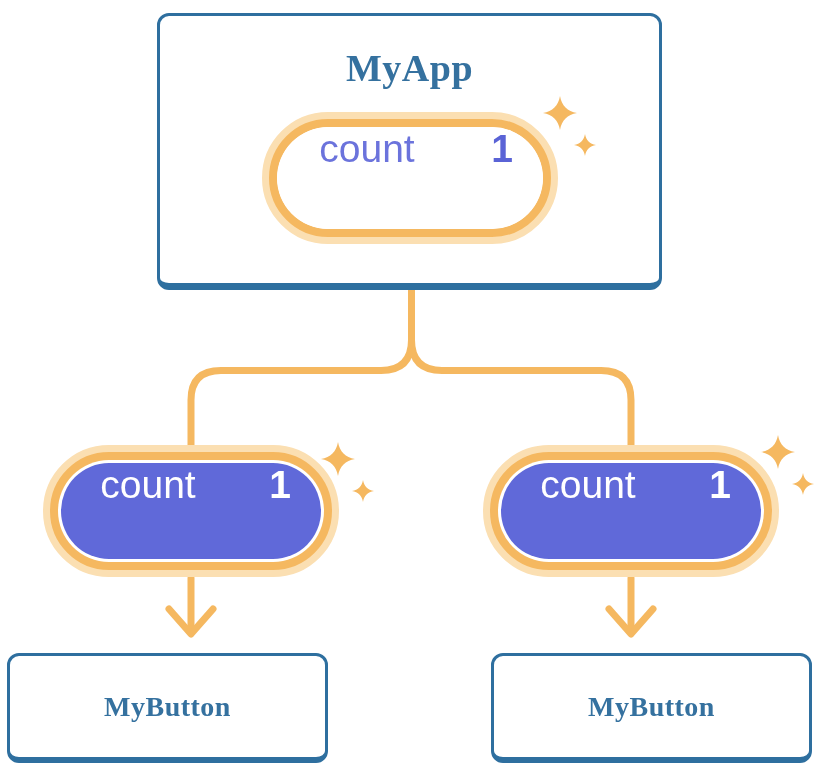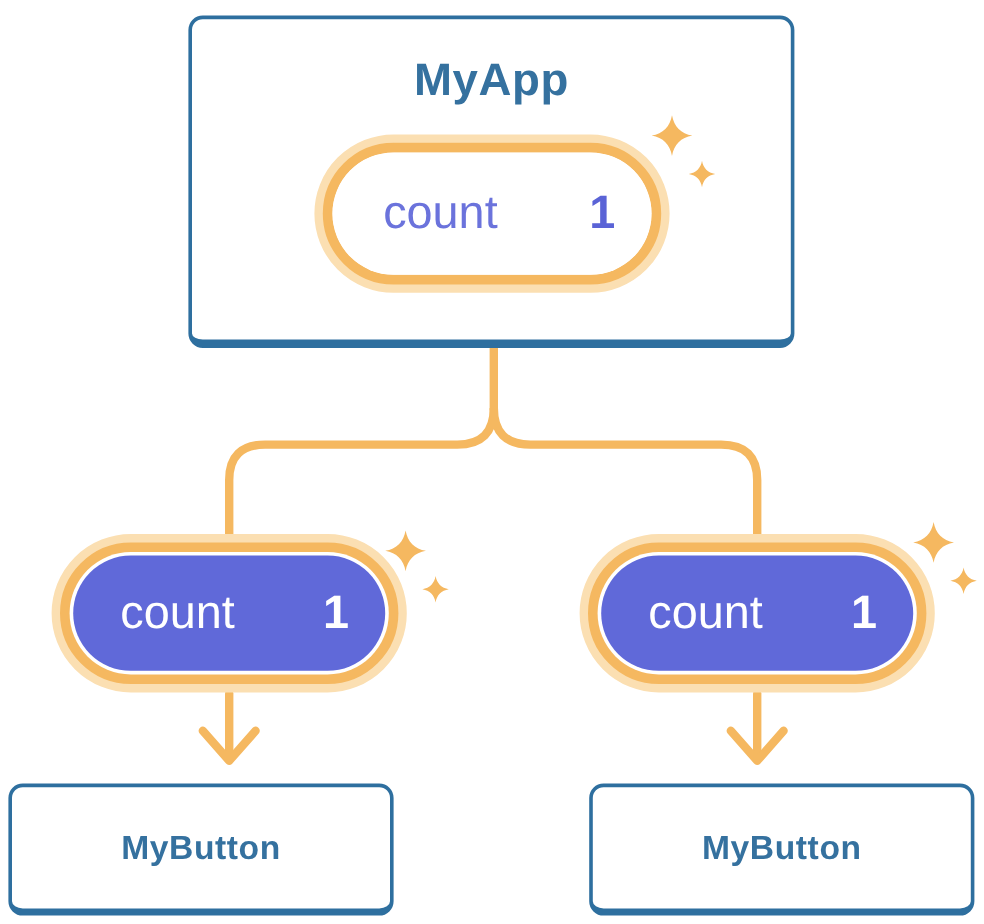--- a/index.html
+++ b/index.html
@@ -34,20 +34,21 @@
     left: 157px; top: 13px;
     width: 505px; height: 277px;
     align-items: flex-start;
   }
   .root-card .card-title { margin-top: 30px; }
   .card-title {
     color: #35719F;
     font-size: 38px;
     font-weight: 700;
     letter-spacing: 0.5px;
+    font-family: Liberation Serif, serif;
   }
   .child-card-left  { left: 7px;   top: 653px; width: 321px; height: 110px; border-bottom-width: 6px; }
   .child-card-right { left: 491px; top: 653px; width: 321px; height: 110px; border-bottom-width: 6px; }
   .child-card .card-title { font-size: 28px; }
 
   
   .pill {
     position: absolute;
     box-sizing: border-box;
     width: 296px; height: 132px;
@@ -63,21 +64,21 @@
     background: #ffffff;
     border-radius: 999px;
     overflow: hidden;
   }
   .pill.purple .pill-core { padding: 3px; }  
   .pill-fill {
     width: 100%; height: 100%;
     box-sizing: border-box;
     border-radius: 999px;
     display: flex;
-    align-items: center;
+    align-items: flex-start;
     overflow: hidden;
   }
   .pill.white  .pill-fill { background: #ffffff; }
   .pill.purple .pill-fill { background: #6069D9; }
   .pill-name {
     flex: 1;
     display: flex; align-items: center; justify-content: center;
     font-size: 39px;
   }
   .pill-divider { width: 4px; }

